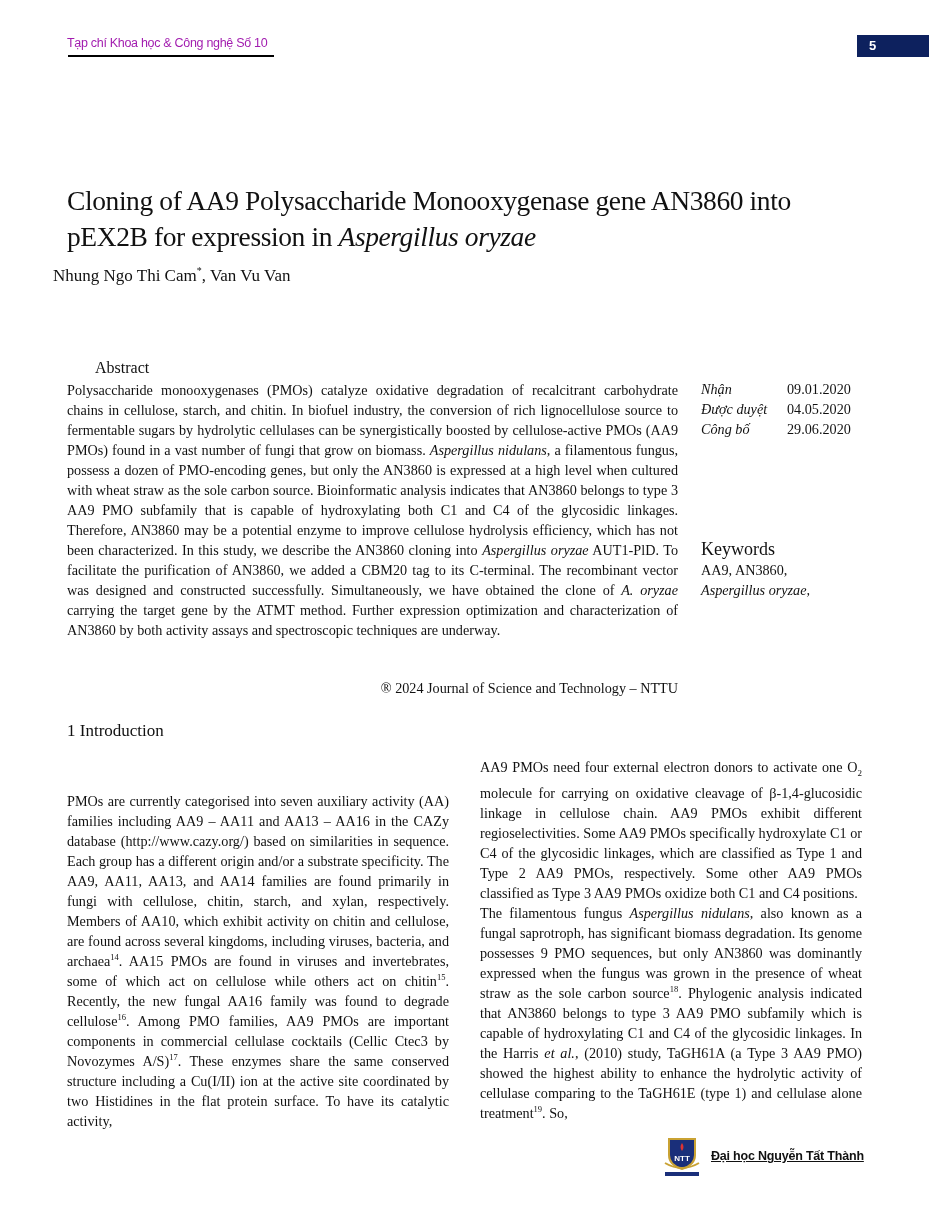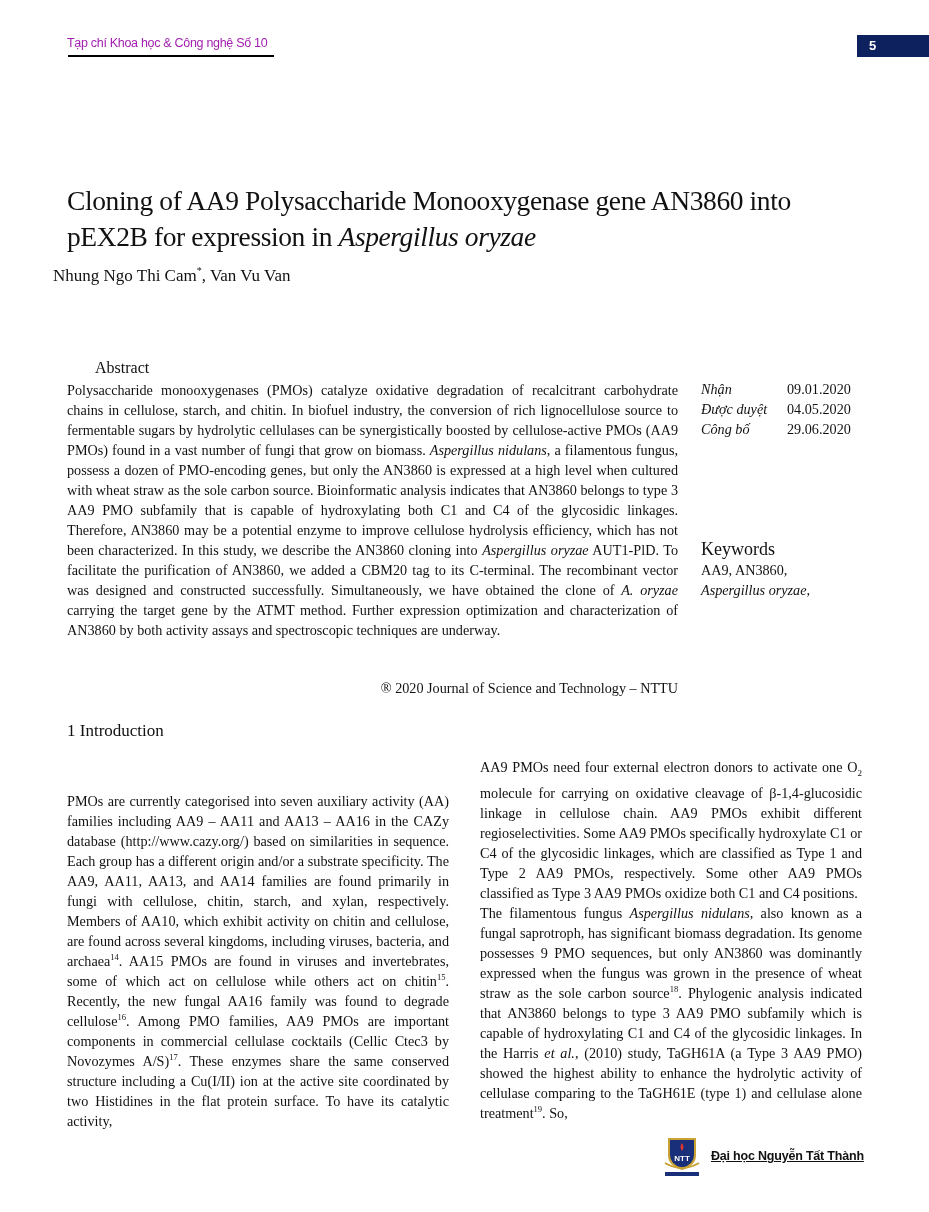--- a/index.html
+++ b/index.html
@@ -44,21 +44,21 @@
 
 <div class="abs title"><span>Cloning of AA9 Polysaccharide Monooxygenase gene AN3860 into pEX2B for expression in </span><i>Aspergillus oryzae</i></div>
 
 <div class="abs authors"><span>Nhung Ngo Thi Cam</span><sup>*</sup><span>, Van Vu Van</span></div>
 
 <div class="abs affil">
 </div>
 
 <div class="abs abstract-heading">Abstract</div>
 <div class="abs abstract"><span>Polysaccharide monooxygenases (PMOs) catalyze oxidative degradation of recalcitrant carbohydrate chains in cellulose, starch, and chitin. In biofuel industry, the conversion of rich lignocellulose source to fermentable sugars by hydrolytic cellulases can be synergistically boosted by cellulose-active PMOs (AA9 PMOs) found in a vast number of fungi that grow on biomass. </span><i>Aspergillus nidulans</i><span>, a filamentous fungus, possess a dozen of PMO-encoding genes, but only the AN3860 is expressed at a high level when cultured with wheat straw as the sole carbon source. Bioinformatic analysis indicates that AN3860 belongs to type 3 AA9 PMO subfamily that is capable of hydroxylating both C1 and C4 of the glycosidic linkages. Therefore, AN3860 may be a potential enzyme to improve cellulose hydrolysis efficiency, which has not been characterized. In this study, we describe the AN3860 cloning into </span><i>Aspergillus oryzae</i><span> AUT1-PlD. To facilitate the purification of AN3860, we added a CBM20 tag to its C-terminal. The recombinant vector was designed and constructed successfully. Simultaneously, we have obtained the clone of </span><i>A. oryzae</i><span> carrying the target gene by the ATMT method. Further expression optimization and characterization of AN3860 by both activity assays and spectroscopic techniques are underway.</span></div>
-<div class="abs copyright">® 2020 Journal of Science and Technology – NTTU</div>
+<div class="abs copyright">® 2024 Journal of Science and Technology – NTTU</div>
 
 <div class="abs dates">
   <div class="row">
       <span class="lbl">Nhận</span>
       <span>09.01.2020</span>
     </div>
   <div class="row">
       <span class="lbl">Được duyệt</span>
       <span>04.05.2020</span>
     </div>

